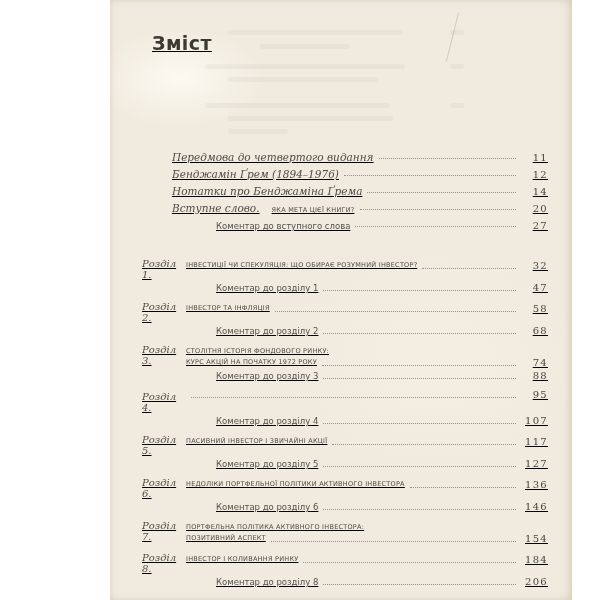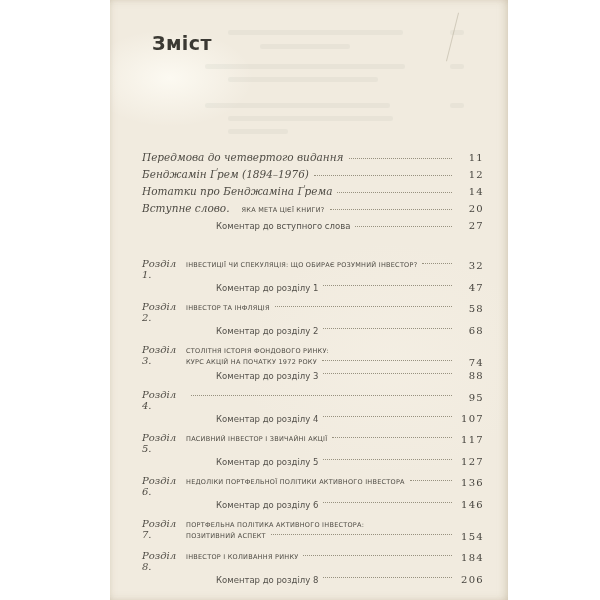--- a/index.html
+++ b/index.html
@@ -6,51 +6,52 @@
   body{
     width:600px;height:600px;overflow:hidden;
     background:#ffffff;
     font-family:"DejaVu Sans",sans-serif;
     position:relative;
   }
   .photo{
     position:absolute;inset:0;background:#ffffff;
   }
   .book-page{
-    position:absolute;left:110px;top:0;width:398px;height:600px;
+    position:absolute;left:110px;top:0;width:462px;height:600px;
     background:
       radial-gradient(ellipse 120px 70px at 15% 13%, rgba(255,253,246,.8), rgba(255,253,246,0) 70%),
       radial-gradient(ellipse 200px 160px at 70% 60%, rgba(246,241,230,.5), rgba(246,241,230,0) 75%),
       #f1ebdf;
     box-shadow:
       inset -7px 0 9px -5px rgba(176,160,132,.40),
       inset 5px 0 7px -5px rgba(176,160,132,.28),
       inset 0 6px 8px -6px rgba(176,160,132,.25),
       inset 0 -6px 8px -6px rgba(176,160,132,.25);
     box-sizing:border-box;
     padding:0 24px 0 32px;
+    text-decoration:underline;
   }
   
   .ghosts{position:absolute;inset:0;pointer-events:none;filter:blur(.7px);}
   .ghost{position:absolute;height:5px;border-radius:2px;background:#7d8a7e;opacity:.08;}
   .crease{
     position:absolute;left:342px;top:12px;width:1px;height:50px;
     background:rgba(150,140,118,.35);transform:rotate(14deg);filter:blur(.4px);
   }
   h1.page-title{
     margin:32px 0 0 10px;
     font:700 19px/22px "DejaVu Sans",sans-serif;
     letter-spacing:.4px;color:#3b3933;
   }
   .frontmatter{margin-top:95px;}
   .row{display:flex;align-items:baseline;}
   .fm{line-height:17px;}
   .fm.sub{line-height:13px;}
   .fm-italic{
-    font:italic 10.5px "DejaVu Serif",serif;color:#4e4b44;white-space:nowrap;
+    font:italic 10.5px "DejaVu Serif",serif;color:#4e4b44;white-space:nowrap;margin-left:30px;
   }
   .caps{
     font-family:"DejaVu Sans",sans-serif;font-size:6.5px;
     letter-spacing:.25px;color:#4d4a43;white-space:nowrap;
   }
   .fm-caps{margin-left:12px;}
   .comment-text{
     font:8.5px "DejaVu Sans",sans-serif;color:#53504a;white-space:nowrap;padding-left:30px;
   }
   .fm .comment-text{margin-left:44px;}
@@ -67,21 +68,21 @@
     font-variant-numeric:oldstyle-nums;
   }
   .chapters{margin-top:26px;}
   .chapter{margin-bottom:8px;}
   .ch-label{
     width:44px;flex:none;
     font:italic 10px "DejaVu Serif",serif;color:#4e4b44;
   }
   .ch-content{flex:1;min-width:0;}
   .ch-line{line-height:11px;}
-  .ch-last{display:flex;align-items:center;line-height:11px;}
+  .ch-last{display:flex;align-items:flex-end;line-height:11px;}
   .comment-row{margin-top:2px;}
 </style>
 </head>
 <body>
 
 <div class="photo">
   <div class="book-page">
 
     <div class="ghosts">
       <div class="ghost" style="top:30px;left:118px;width:175px;"></div>

